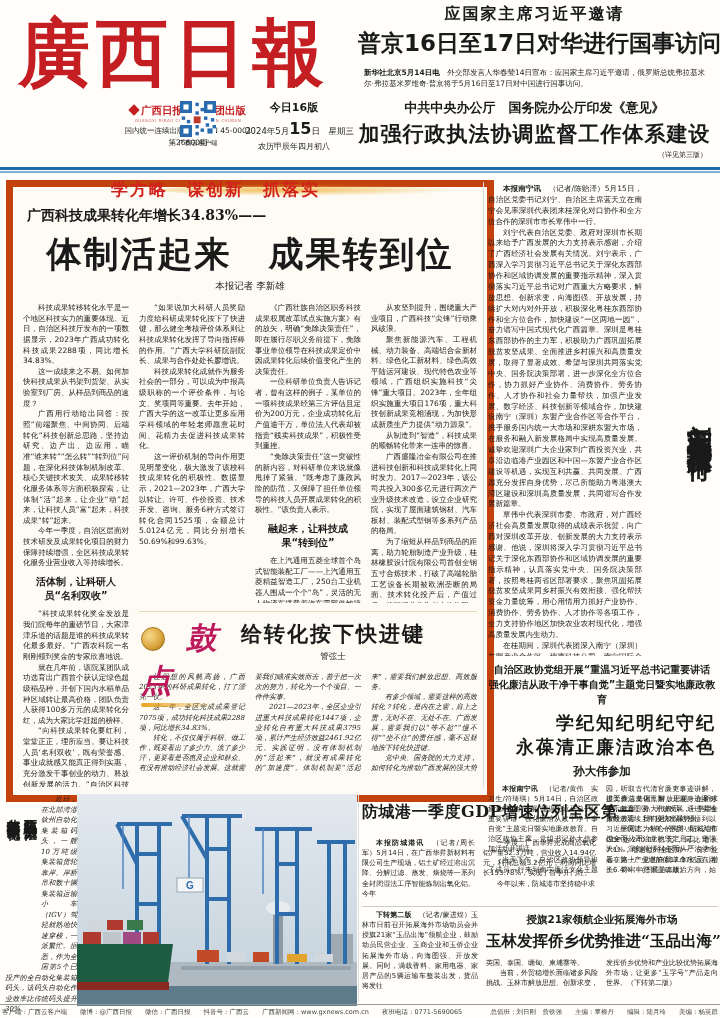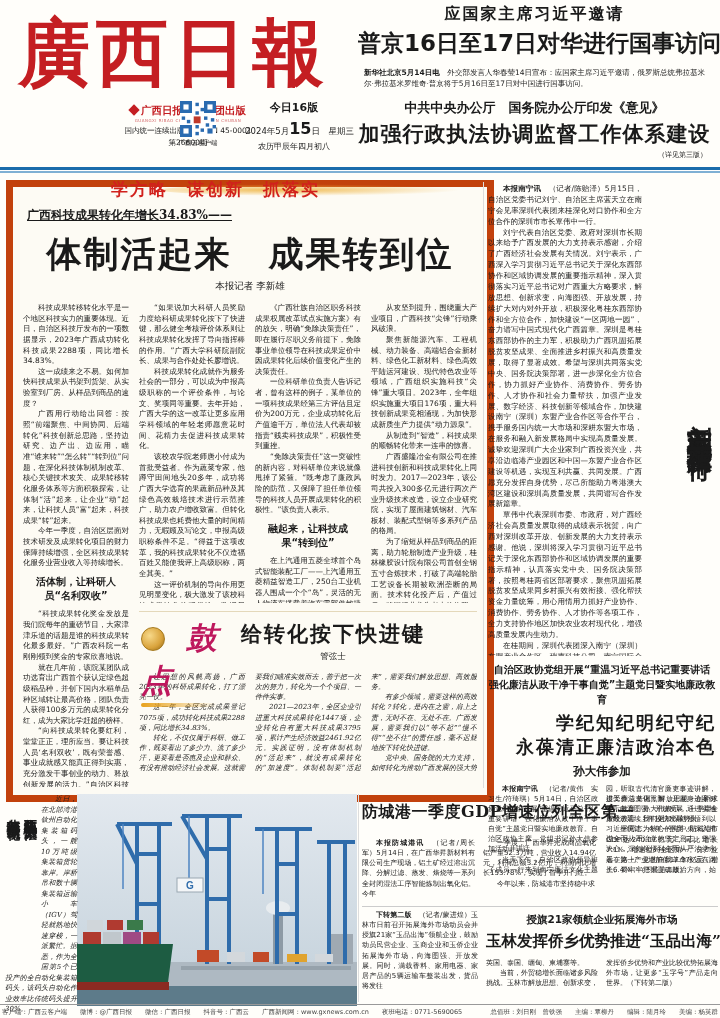--- a/index.html
+++ b/index.html
@@ -37,21 +37,21 @@
   #blue-rule{left:0;top:167px;width:720px;height:6px;
      background:linear-gradient(#1b6cab 0 3px,#fff 3px 4px,#7fb0d4 4px 6px);}
 
   
   #main-box{left:6px;top:180px;width:474px;height:608px;border:7px solid #c2410c;background:#fdfbf4;}
   #banner{position:absolute;left:88px;top:-9px;padding:0 10px;background:transparent;
       color:#d1211c;font-weight:900;font-size:17px;letter-spacing:2px;white-space:nowrap;}
   #banner-swoosh{position:absolute;left:60px;top:6px;width:300px;height:12px;border-radius:50%;
       background:radial-gradient(ellipse at 40% 50%,rgba(238,178,60,.85),rgba(238,178,60,0) 70%);z-index:0;}
   #banner span{position:relative;z-index:1;}
-  #ma-kicker{position:absolute;left:14px;top:20px;font-size:12px;font-weight:bold;text-decoration:underline;}
+  #ma-kicker{position:absolute;left:14px;top:20px;font-size:14px;font-weight:bold;}
   #ma-title{position:absolute;left:0;top:44px;width:100%;text-align:center;font-size:35px;
       font-weight:900;letter-spacing:2px;white-space:nowrap;}
   #ma-byline{position:absolute;left:0;top:93px;width:100%;text-align:center;font-size:9.5px;}
   #ma-body{position:absolute;left:10px;top:116px;width:454px;height:484px;}
   .ncol{position:absolute;overflow:hidden;font-size:7.5px;line-height:1.42;}
   .ncol p{text-indent:2em;margin:0;}
   #col1{left:0;top:0;width:106px;height:484px;}
   #col2{left:116px;top:0;width:106px;height:300px;}
   #col3{left:232px;top:0;width:106px;height:300px;}
   #col4{left:348px;top:0;width:106px;height:300px;}
@@ -199,21 +199,20 @@
         <p>今年一季度，自治区层面对技术研发及成果转化项目的财力保障持续增强，全区科技成果转化服务业营业收入等持续增长。</p>
         <p class="subhead">活体制，让科研人员“名利双收”</p>
         <p>“科技成果转化奖金发放是我们院每年的重磅节目，大家津津乐道的话题是谁的科技成果转化最多最好。”广西农科院一名刚刚领到奖金的专家欣喜地说。</p>
         <p>就在几年前，该院某团队成功选育出广西首个获认定绿色超级稻品种，并创下国内水稻单品种区域转让最高价格，团队负责人获得100多万元的成果转化分红，成为大家比学赶超的榜样。</p>
         <p>“向科技成果转化要红利，堂堂正正，理所应当。要让科技人员‘名利双收’，既有荣誉感、事业成就感又能真正得到实惠，充分激发干事创业的动力、释放创新发展的活力。”自治区科技厅科技成果转化促进处有关负责人介绍，广西突破体制机制藩篱，主动靠前为科技工作者转化科技成果排忧解难、松绑减负。</p>
 
       </div>
       <div class="ncol" id="col2">
         <p>“如果说加大科研人员奖励力度给科研成果转化按下了快进键，那么健全考核评价体系则让科技成果转化发挥了导向指挥棒的作用。”广西大学科研院副院长、成果与合作处处长廖增说。</p>
         <p>科技成果转化成就作为服务社会的一部分，可以成为申报高级职称的一个评价条件，与论文、奖项同等重要。去年开始，广西大学的这一改革让更多应用学科领域的年轻老师愿意花时间、花精力去促进科技成果转化。</p>
-        <p>该校农学院老师唐小付成为首批受益者。作为蔬菜专家，他蹲守田间地头20多年，成功将广西大学选育的果蔬新品种及其绿色高效栽培技术进行示范推广，助力农户增收致富。但转化科技成果也耗费他大量的时间精力，无暇顾及写论文，申报高级职称条件不足。“得益于这项改革，我的科技成果转化不仅造福百姓又能使我评上高级职称，两全其美。”</p>
         <p>这一评价机制的导向作用更见明显变化，极大激发了该校科技成果转化的积极性。数据显示，2021—2023年，广西大学以转让、许可、作价投资、技术开发、咨询、服务6种方式签订转化合同1525项，金额总计5.0124亿元，同比分别增长50.69%和99.63%。</p>
 
       </div>
       <div class="ncol" id="col3">
         <p>《广西壮族自治区职务科技成果权属改革试点实施方案》有的放矢，明确“免除决策责任”，即在履行尽职义务前提下，免除事业单位领导在科技成果定价中因成果转化后续价值变化产生的决策责任。</p>
         <p>一位科研单位负责人告诉记者，曾有这样的例子，某单位的一项科技成果经第三方评估且定价为200万元，企业成功转化后产值逾千万，单位法人代表却被指责“贱卖科技成果”，积极性受到重挫。</p>
         <p>“免除决策责任”这一突破性的新内容，对科研单位来说就像甩掉了紧箍。“既考虑了廉政风险的防范，又保障了担任单位领导的科技人员开展成果转化的积极性。”该负责人表示。</p>
         <p class="subhead">融起来，让科技成果“转到位”</p>
         <p>在上汽通用五菱全球首个岛式智能装配工厂——上汽通用五菱精益智造工厂，250台工业机器人围成一个个“岛”，灵活的无人物流车搭载着汽车零部件敏捷地穿梭于“岛”间，一辆辆新能源汽车便在这颠覆了传统汽车生产流水线的制造工厂里精彩亮相……</p>
 

